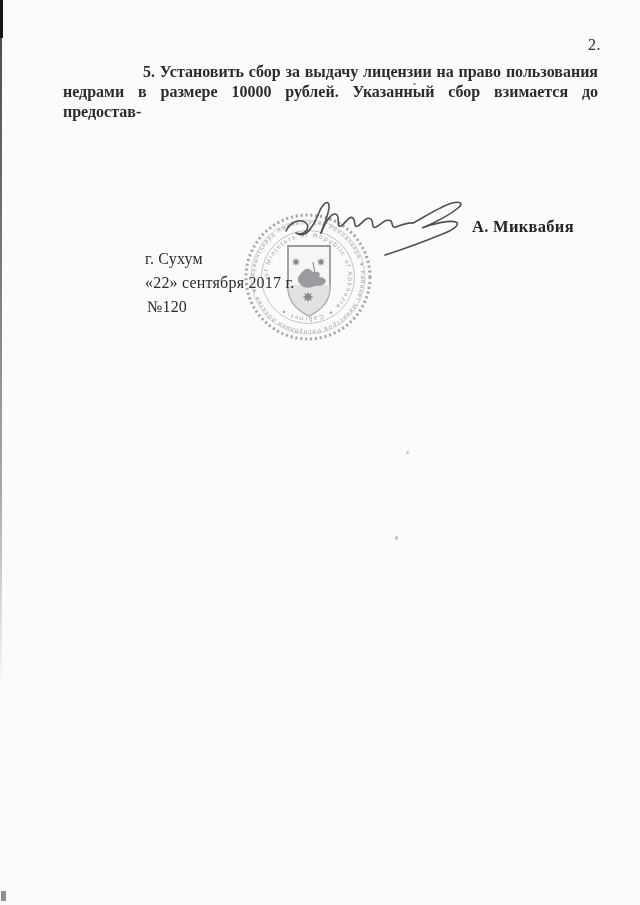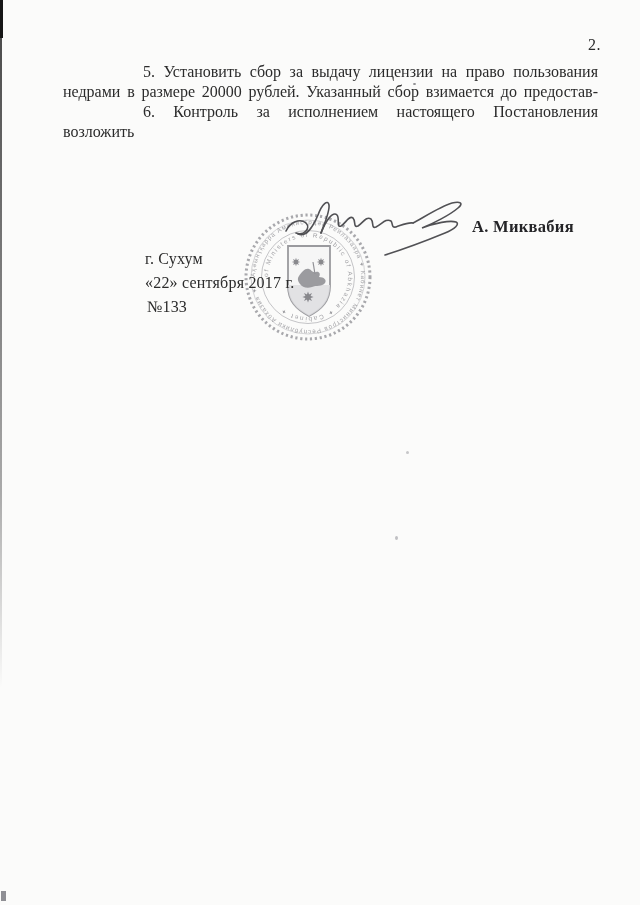--- a/index.html
+++ b/index.html
@@ -28,21 +28,21 @@
     position:absolute;left:588px;top:36px;
     font-size:16px;color:#2b2b2b;letter-spacing:.5px;
   }
   
   .doc-body{
     position:absolute;left:63px;top:62px;width:535px;
     font-size:16px;color:#2b2b2b;
   }
   .doc-line{
     display:block;height:20px;line-height:20px;white-space:normal;
-    text-align:justify;text-align-last:left;
+    text-align:justify;text-align-last:left;font-weight:bold;
   }
   .doc-line.just{text-align-last:justify;}
   .doc-line.indent{text-indent:80px;}
   
   .sig-label{
     position:absolute;font-size:16.5px;font-weight:bold;color:#242427;letter-spacing:.3px;
   }
   .sig-title{left:144px;top:217px;}
   .sig-name{left:472px;top:217px;}
   .sig-meta{
@@ -65,22 +65,21 @@
   <div class="edge-line"></div>
   <div class="corner-mark"></div>
   <div class="speck s1"></div>
   <div class="speck s2"></div>
   <div class="speck s3"></div>
 
   <div class="page-number doc-text-layer">2.</div>
 
   <div class="doc-body doc-text-layer" id="doc-body">
       <div class="doc-line just indent">5. Установить сбор за выдачу лицензии на право пользования</div>
-      <div class="doc-line just">недрами в размере 20000 рублей. Указанный сбор взимается до предостав-</div>
-      <div class="doc-line just indent">6. Контроль за исполнением настоящего Постановления возложить</div>
+      <div class="doc-line just">недрами в размере 10000 рублей. Указанный сбор взимается до предостав-</div>
     </div>
 
   <svg class="stamp-svg" viewBox="0 0 130 130">
     <defs>
       <path id="outerRing" d="M 12,65 a 53,53 0 1,1 106,0 a 53,53 0 1,1 -106,0"></path>
       <path id="innerRing" d="M 25,65 a 40,40 0 1,1 80,0 a 40,40 0 1,1 -80,0"></path>
     </defs>
 
     <circle cx="65" cy="65" r="62" fill="none" stroke="#97979c" stroke-width="3" stroke-dasharray="2.2 2.7"></circle>
     <circle cx="65" cy="65" r="57" fill="none" stroke="#aaaaaf" stroke-width="0.6"></circle>
@@ -123,15 +122,15 @@
       <path d="M8,38 C12,29 22,25 28,30 C33,35 26,43 18,40"></path>
       <path d="M20,41 C28,44 34,36 40,22 C44,11 50,6 51,12 C52,18 46,32 43,40"></path>
       <path d="M43,40 C48,27 55,18 59,22 C62,25 58,35 63,33 C68,30 71,22 75,25 C78,28 75,35 80,33 C85,30 88,23 93,26 C96,29 93,36 98,34 C104,31 108,25 113,28 C115,30 113,35 118,34 C124,32 130,29 135,30"></path>
       <path d="M135,30 C143,26 163,13 174,10 C182,8 186,10 180,15 C172,22 154,31 144,35 C157,30 172,27 178,29 C182,31 177,36 167,40 C150,47 126,56 107,62"></path>
     </g>
   </svg>
 
   <div class="sig-label sig-name doc-text-layer">А. Миквабия</div>
   <div class="sig-meta sig-city doc-text-layer">г. Сухум</div>
   <div class="sig-meta sig-date doc-text-layer">«22» сентября 2017 г.</div>
-  <div class="sig-meta sig-number doc-text-layer">№133</div>
+  <div class="sig-meta sig-number doc-text-layer">№120</div>
 
 </div>
 
 </body></html>

